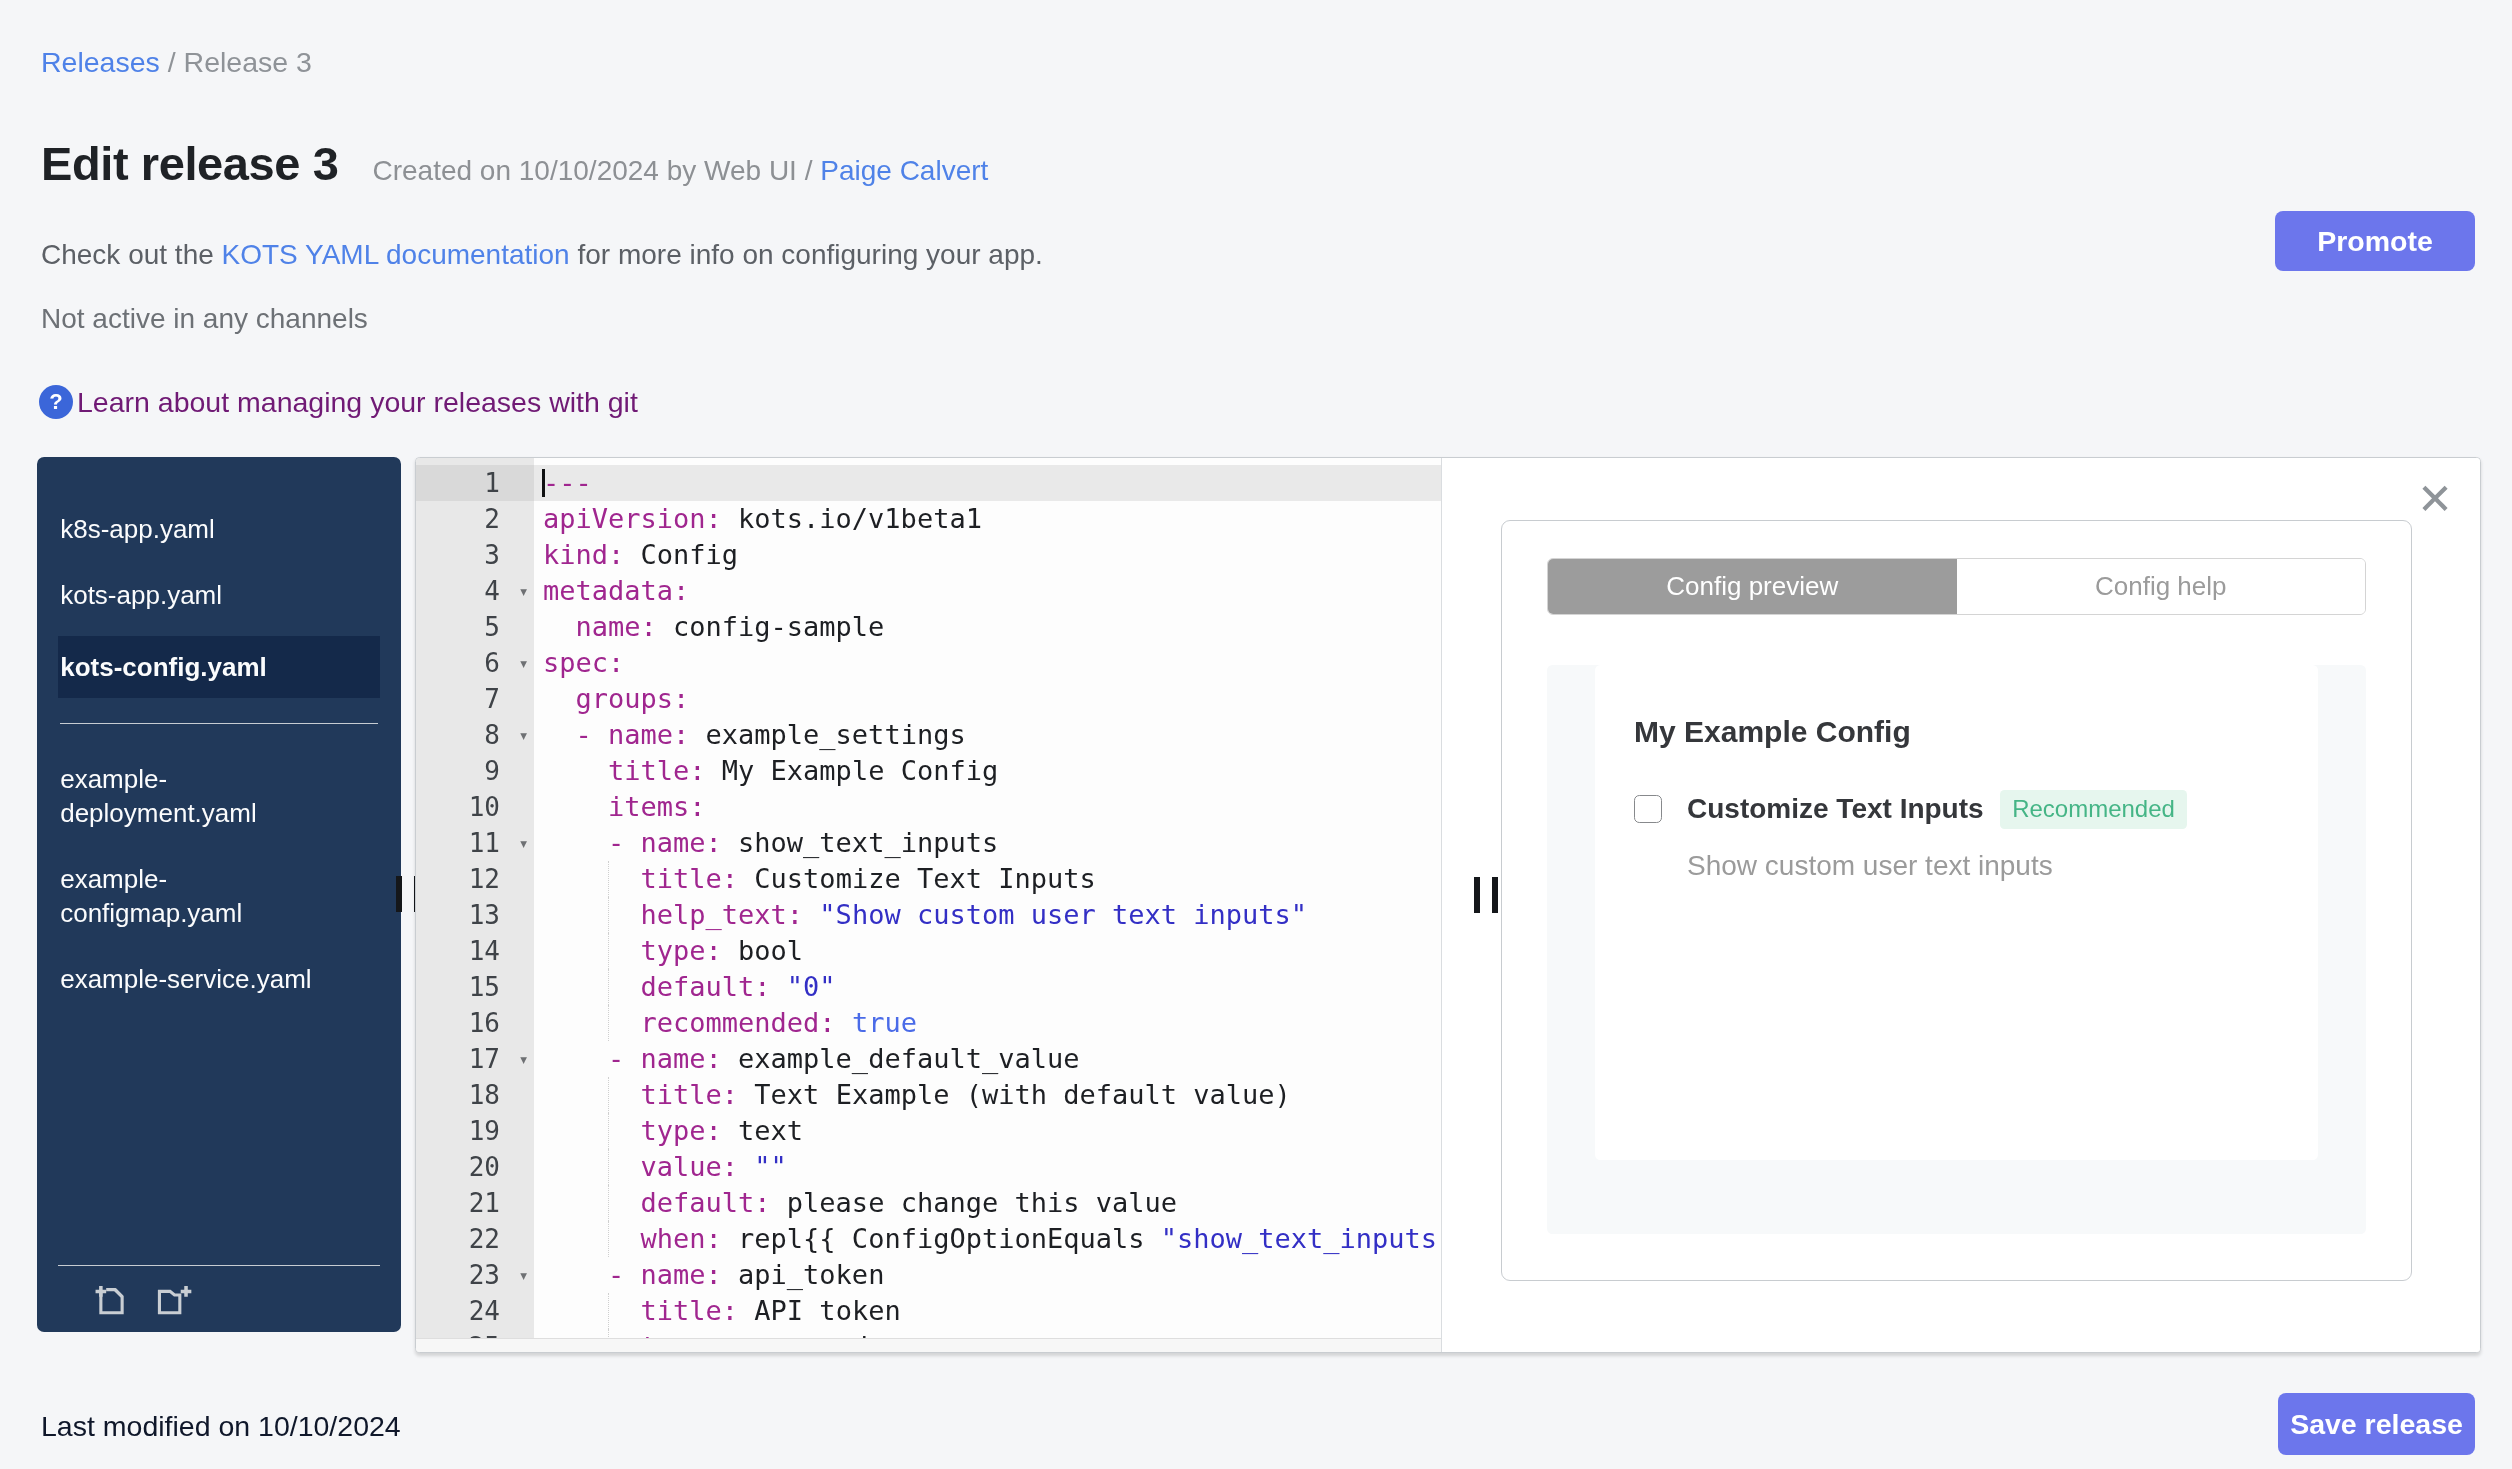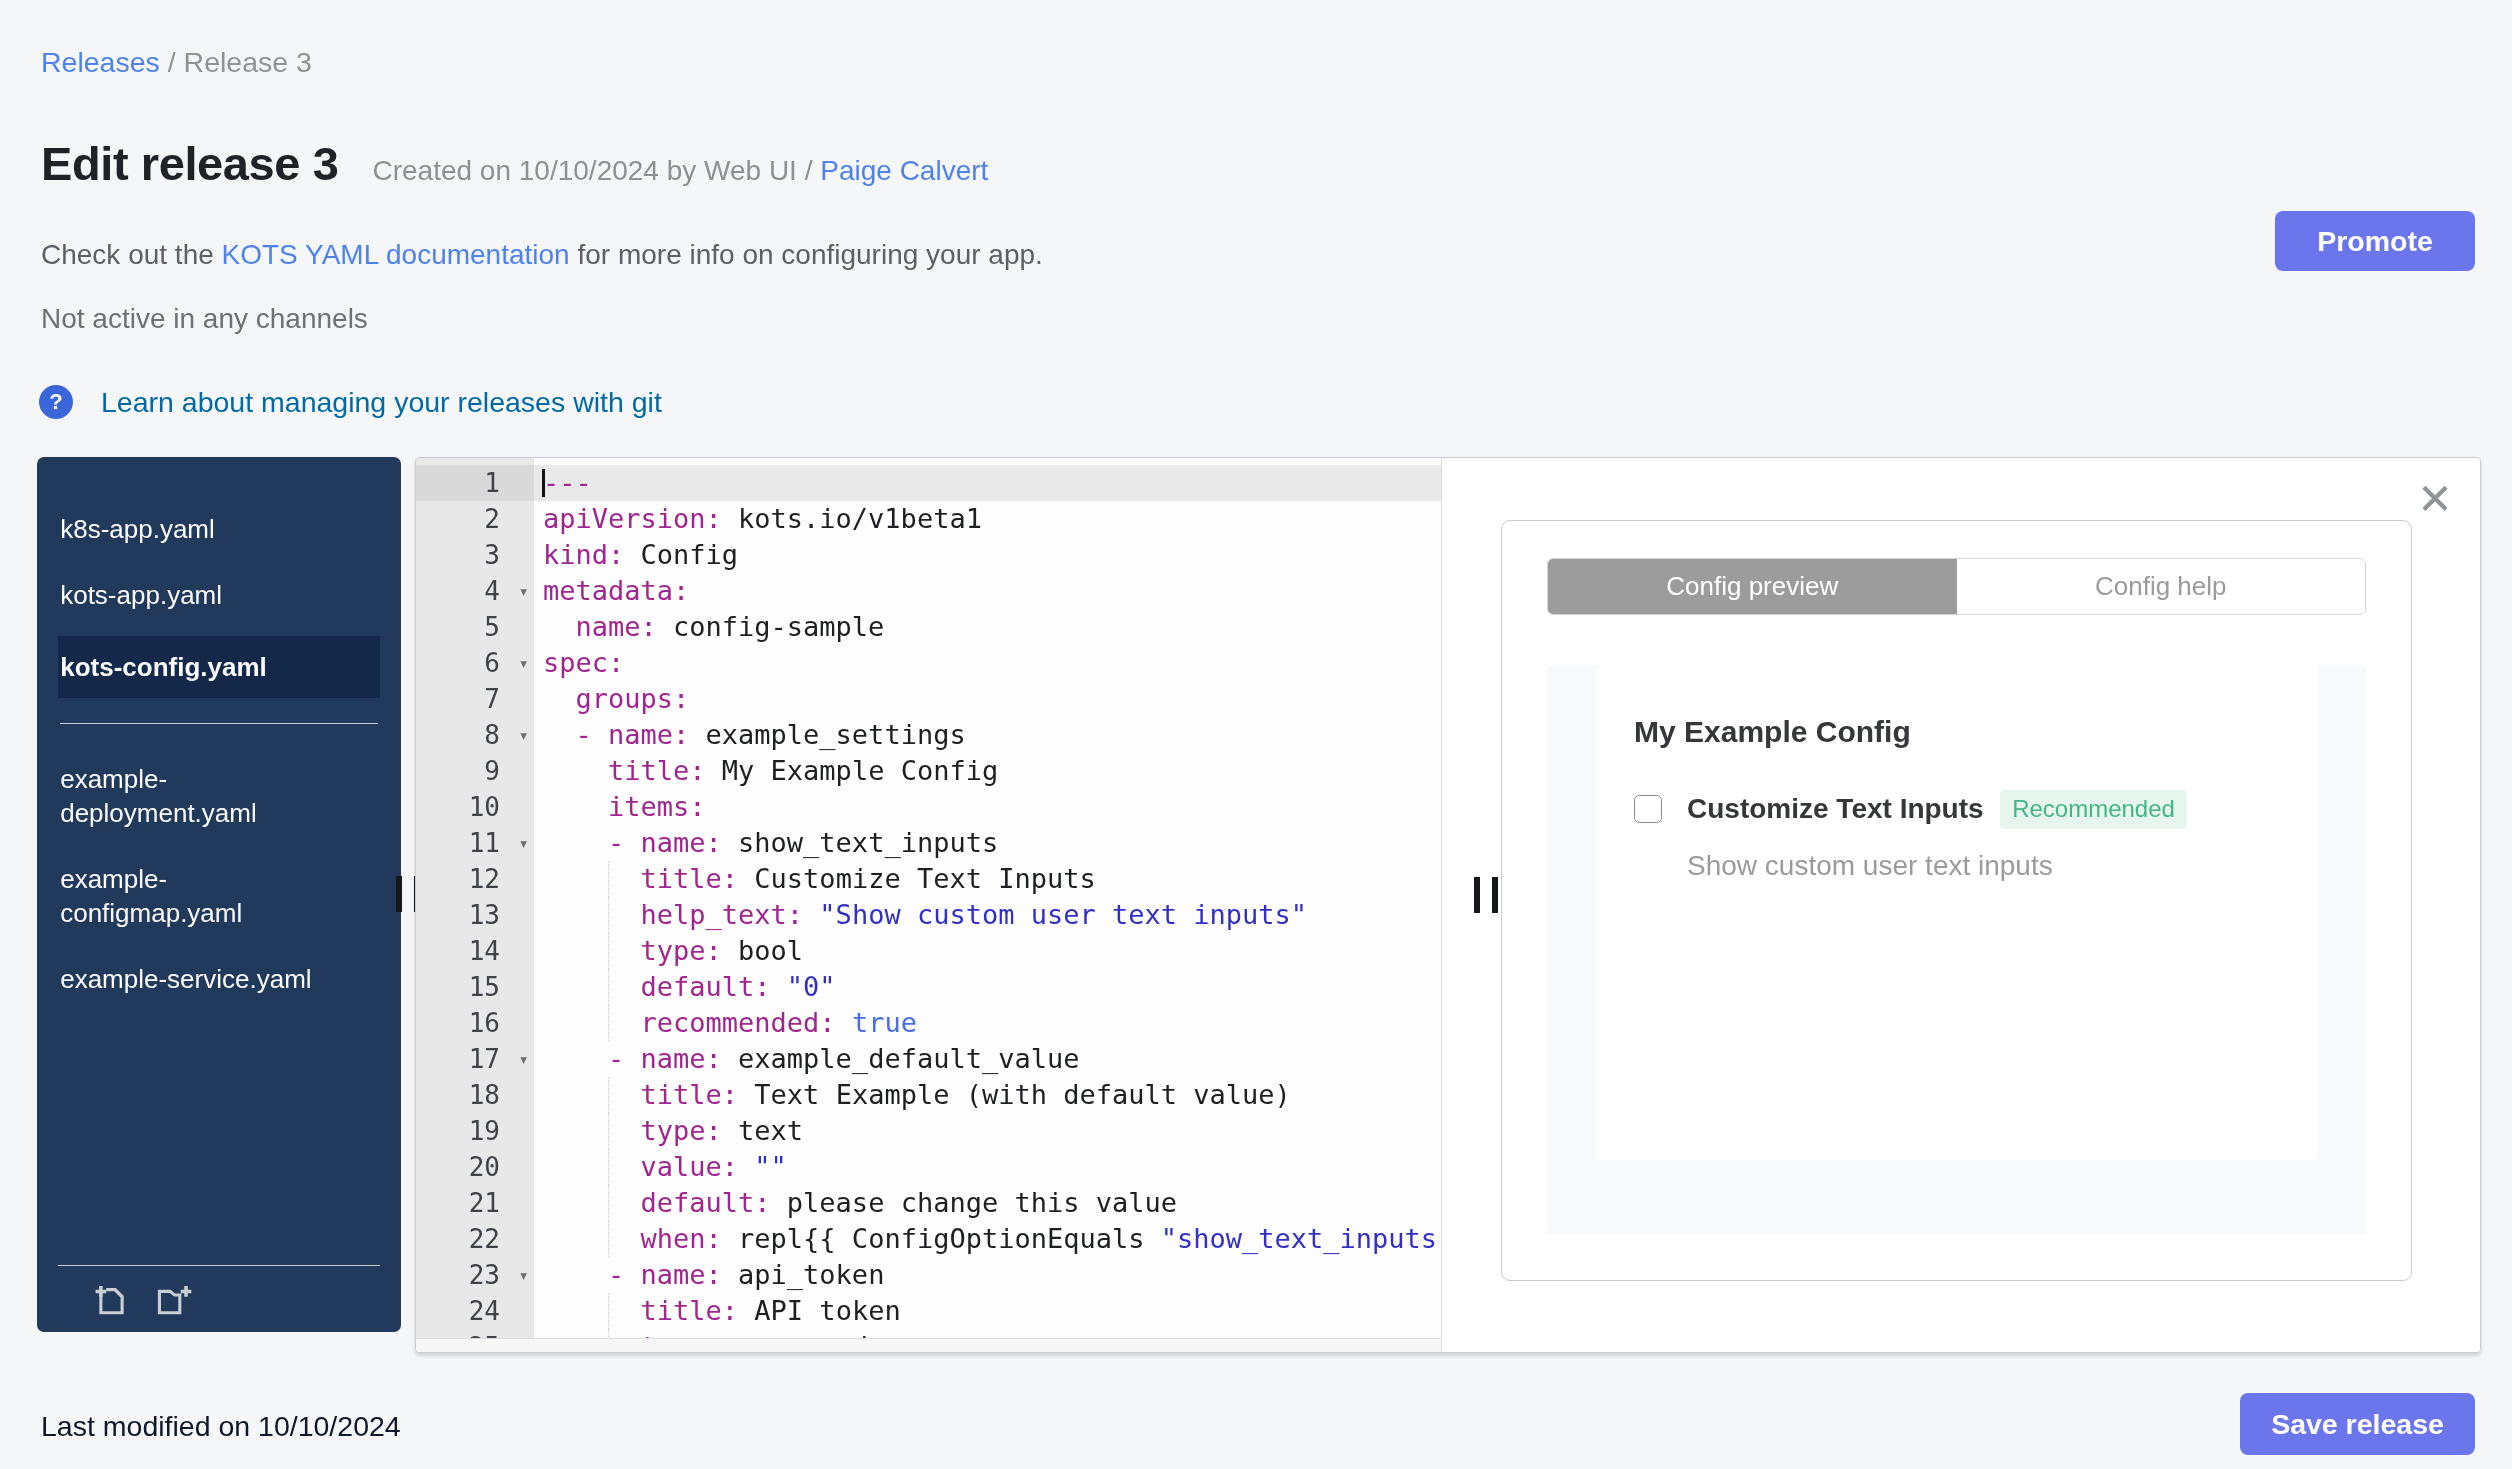--- a/index.html
+++ b/index.html
@@ -33,21 +33,21 @@
   }
 
   .channel-status { position:absolute; left:41px; top:303px; font-size:28px; color:#6d7176; }
 
   .git-row { position:absolute; left:39px; top:385px; display:flex; align-items:center; }
   .help-icon {
     width:34px; height:34px; border-radius:50%; background:#3b66d9;
     color:#fff; font-size:22px; font-weight:bold;
     display:flex; align-items:center; justify-content:center; flex:none;
   }
-  .git-link { margin-left:28px; font-size:28.5px; color:#0369a1; }
+  .git-link { margin-left:4px; font-size:28.5px; color:#701a75; }
 
   
   .sidebar {
     position:absolute; left:37px; top:457px; width:364px; height:875px;
     background:#21395a; border-radius:7.1px; overflow:hidden;
   }
   .file-list { padding:46px 21.4px 0 21.4px; }
   .file-item {
     font-size:26px; line-height:34px; color:#fbfcfd;
     padding:9px 1.8px; margin-bottom:14.3px; max-width:278px;
@@ -134,21 +134,21 @@
   .config-item-label { margin-left:25px; font-size:28px; font-weight:bold; color:#35373b; }
   .rec-badge {
     margin-left:16px; font-size:24px; color:#45b586; background:#e6f6ee;
     padding:5.3px 12.5px; border-radius:4.5px;
   }
   .config-item-help { margin-top:21.4px; margin-left:53px; font-size:28px; color:#9b9b9b; }
 
   
   .last-modified { position:absolute; left:41px; top:1410px; font-size:28.5px; color:#0f172a; }
   .save-btn {
-    position:absolute; right:37px; top:1393px; width:235px; height:62px;
+    position:absolute; right:37px; top:1393px; width:197px; height:62px;
     background:#6c76ec; border:none; border-radius:8px;
     color:#fff; font-size:28.5px; font-weight:bold; font-family:inherit;
     display:flex; align-items:center; justify-content:center; cursor:pointer;
   }
 </style>
 </head>
 <body>
 
 <div class="breadcrumb">
   <a class="bc-link">Releases</a><span class="bc-sep"> / </span><span>Release 3</span>

